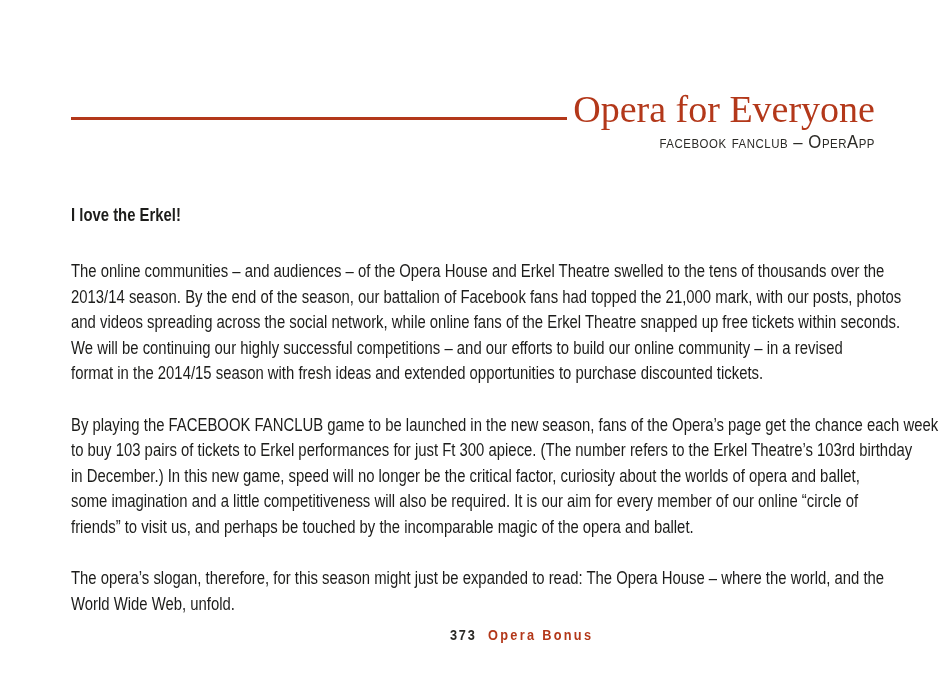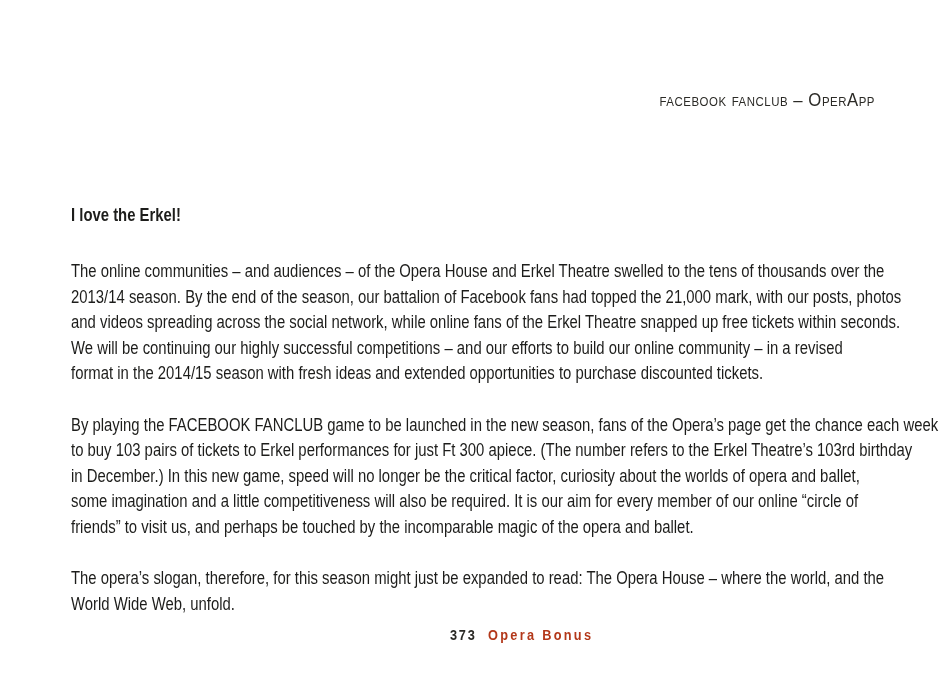--- a/index.html
+++ b/index.html
@@ -90,20 +90,24 @@
   }
   .page-number { color: #2b2a26; letter-spacing: 2px; }
   .section-label { color: var(--accent, #b3381a); letter-spacing: 2.6px; }
 </style>
 </head>
 <body>
 
 <div class="page">
 
   <div class="header">
+    <div class="title-row">
+      <div class="rule"></div>
+      <div class="title">Opera for Everyone</div>
+    </div>
     <div class="subtitle">facebook fanclub – OperApp</div>
   </div>
 
   <div class="content">
     <div class="heading">I love the Erkel!</div>
 
     <div class="para">
       <div class="line">The online communities – and audiences – of the Opera House and Erkel Theatre swelled to the tens of thousands over the</div>
       <div class="line">2013/14 season. By the end of the season, our battalion of Facebook fans had topped the 21,000 mark, with our posts, photos</div>
       <div class="line">and videos spreading across the social network, while online fans of the Erkel Theatre snapped up free tickets within seconds.</div>

